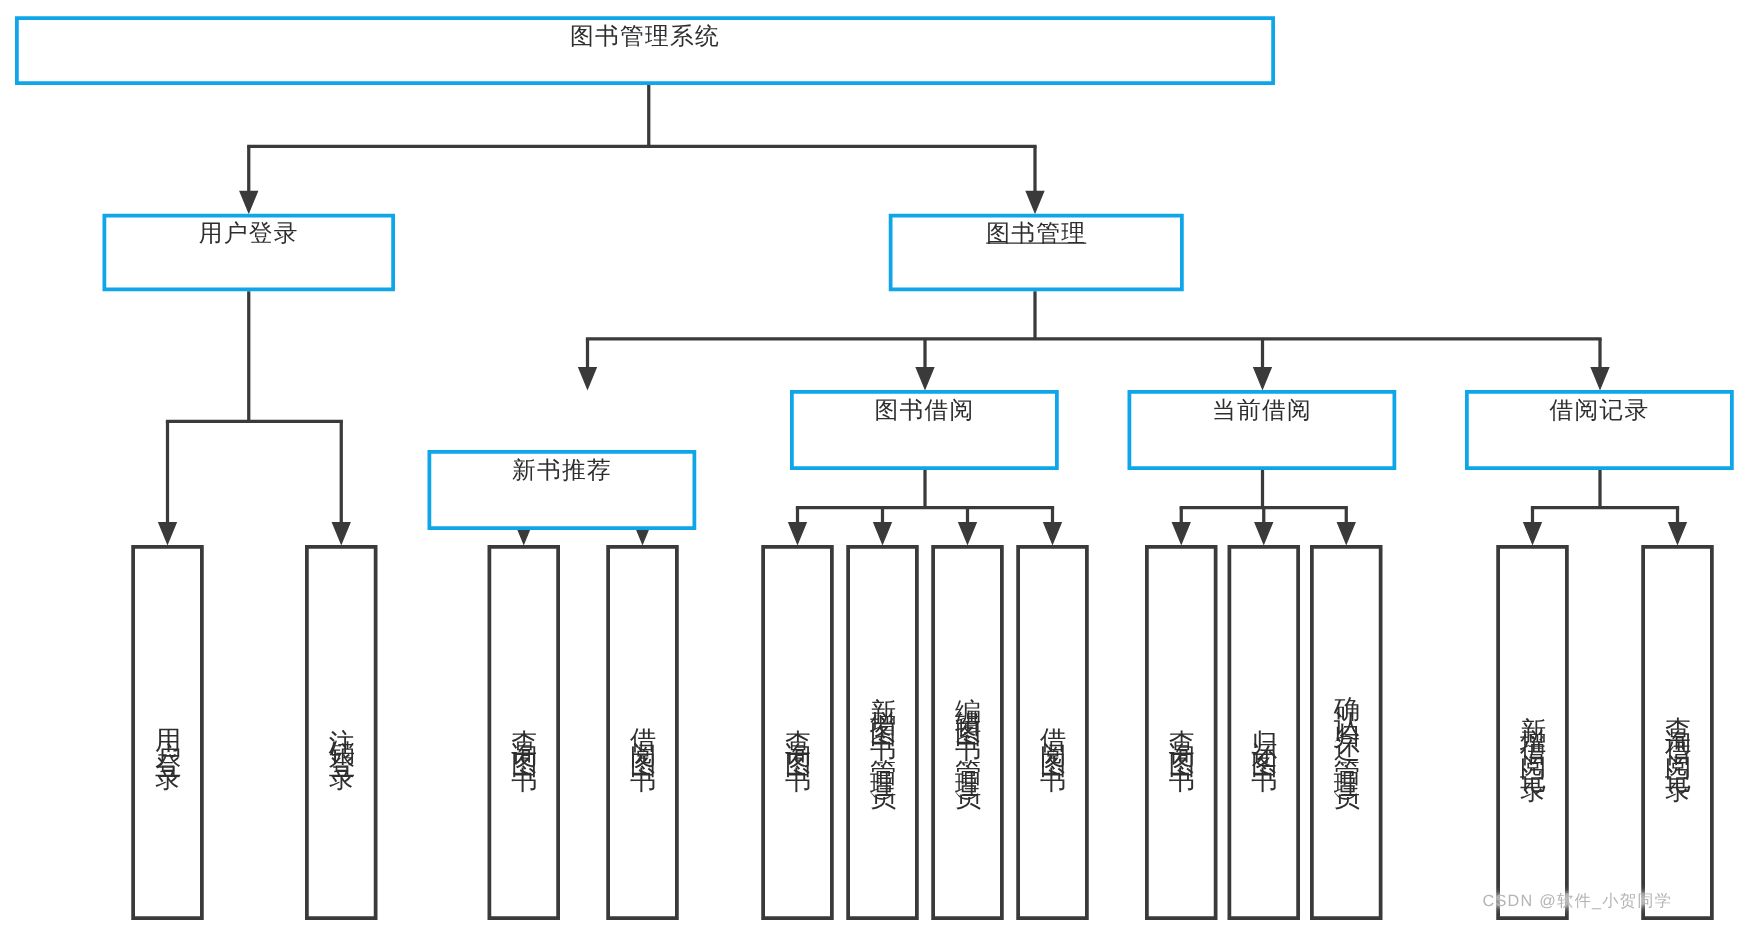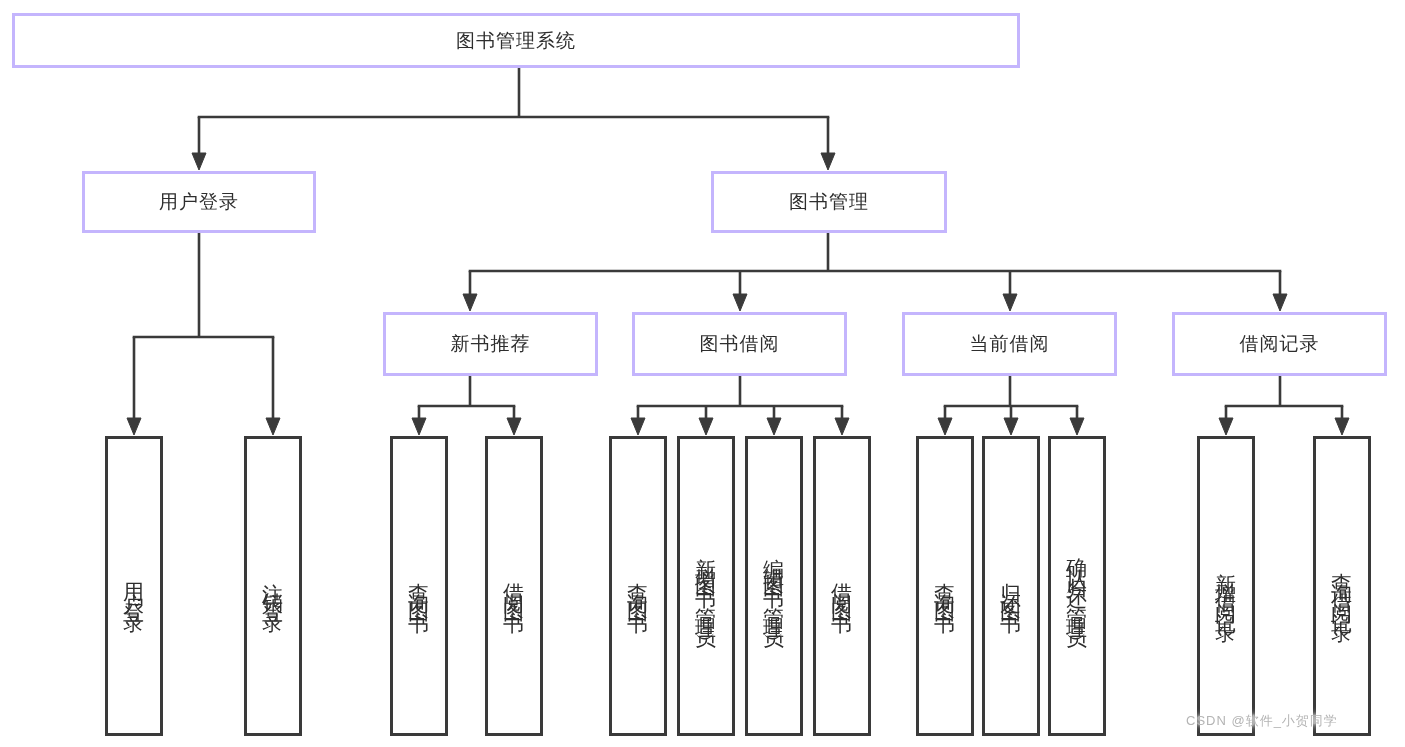--- a/index.html
+++ b/index.html
@@ -26,24 +26,23 @@
     stroke-width: 2.6;
   }
   #connectors polygon {
     fill: #3a3a3a;
     stroke: #3a3a3a;
     stroke-width: 1;
   }
   .hbox {
     position: absolute;
     box-sizing: border-box;
-    border: 3px solid #c4b5fd;
+    border: 3px solid #0ea5e9;
     background: #ffffff;
     display: flex;
-    align-items: center;
     justify-content: center;
     font-size: 19px;
     color: #2e2e2e;
     letter-spacing: 1px;
     z-index: 2;
   }
   .vbox {
     position: absolute;
     top: 436px;
     width: 58px;
@@ -60,23 +59,23 @@
     writing-mode: vertical-rl;
     text-orientation: mixed;
     font-size: 21px;
     letter-spacing: 10px;
     color: #2e2e2e;
     white-space: nowrap;
     line-height: 1;
   }
   .root-box   { left: 12px;  top: 13px;  width: 1008px; height: 55px; }
   .l2-user    { left: 82px;  top: 171px; width: 234px;  height: 62px; }
-  .l2-book    { left: 711px; top: 171px; width: 236px;  height: 62px; }
+  .l2-book    { left: 711px; top: 171px; width: 236px;  height: 62px; text-decoration: underline; }
   .l3         { top: 312px;  width: 215px; height: 64px; }
-  .l3-a { left: 383px; }
+  .l3-a { left: 342px; margin-top: 48px; }
   .l3-b { left: 632px; }
   .l3-c { left: 902px; }
   .l3-d { left: 1172px; font-family: Liberation Mono, monospace; }
   .lfA1 { left: 105px; }  .lfA2 { left: 244px; }
   .lfB1 { left: 390px; }  .lfB2 { left: 485px; }
   .lfC1 { left: 609px; }  .lfC2 { left: 677px; }  .lfC3 { left: 745px; }  .lfC4 { left: 813px; }
   .lfD1 { left: 916px; }  .lfD2 { left: 982px; }  .lfD3 { left: 1048px; }
   .lfE1 { left: 1197px; } .lfE2 { left: 1313px; }
   #watermark {
     position: absolute;

